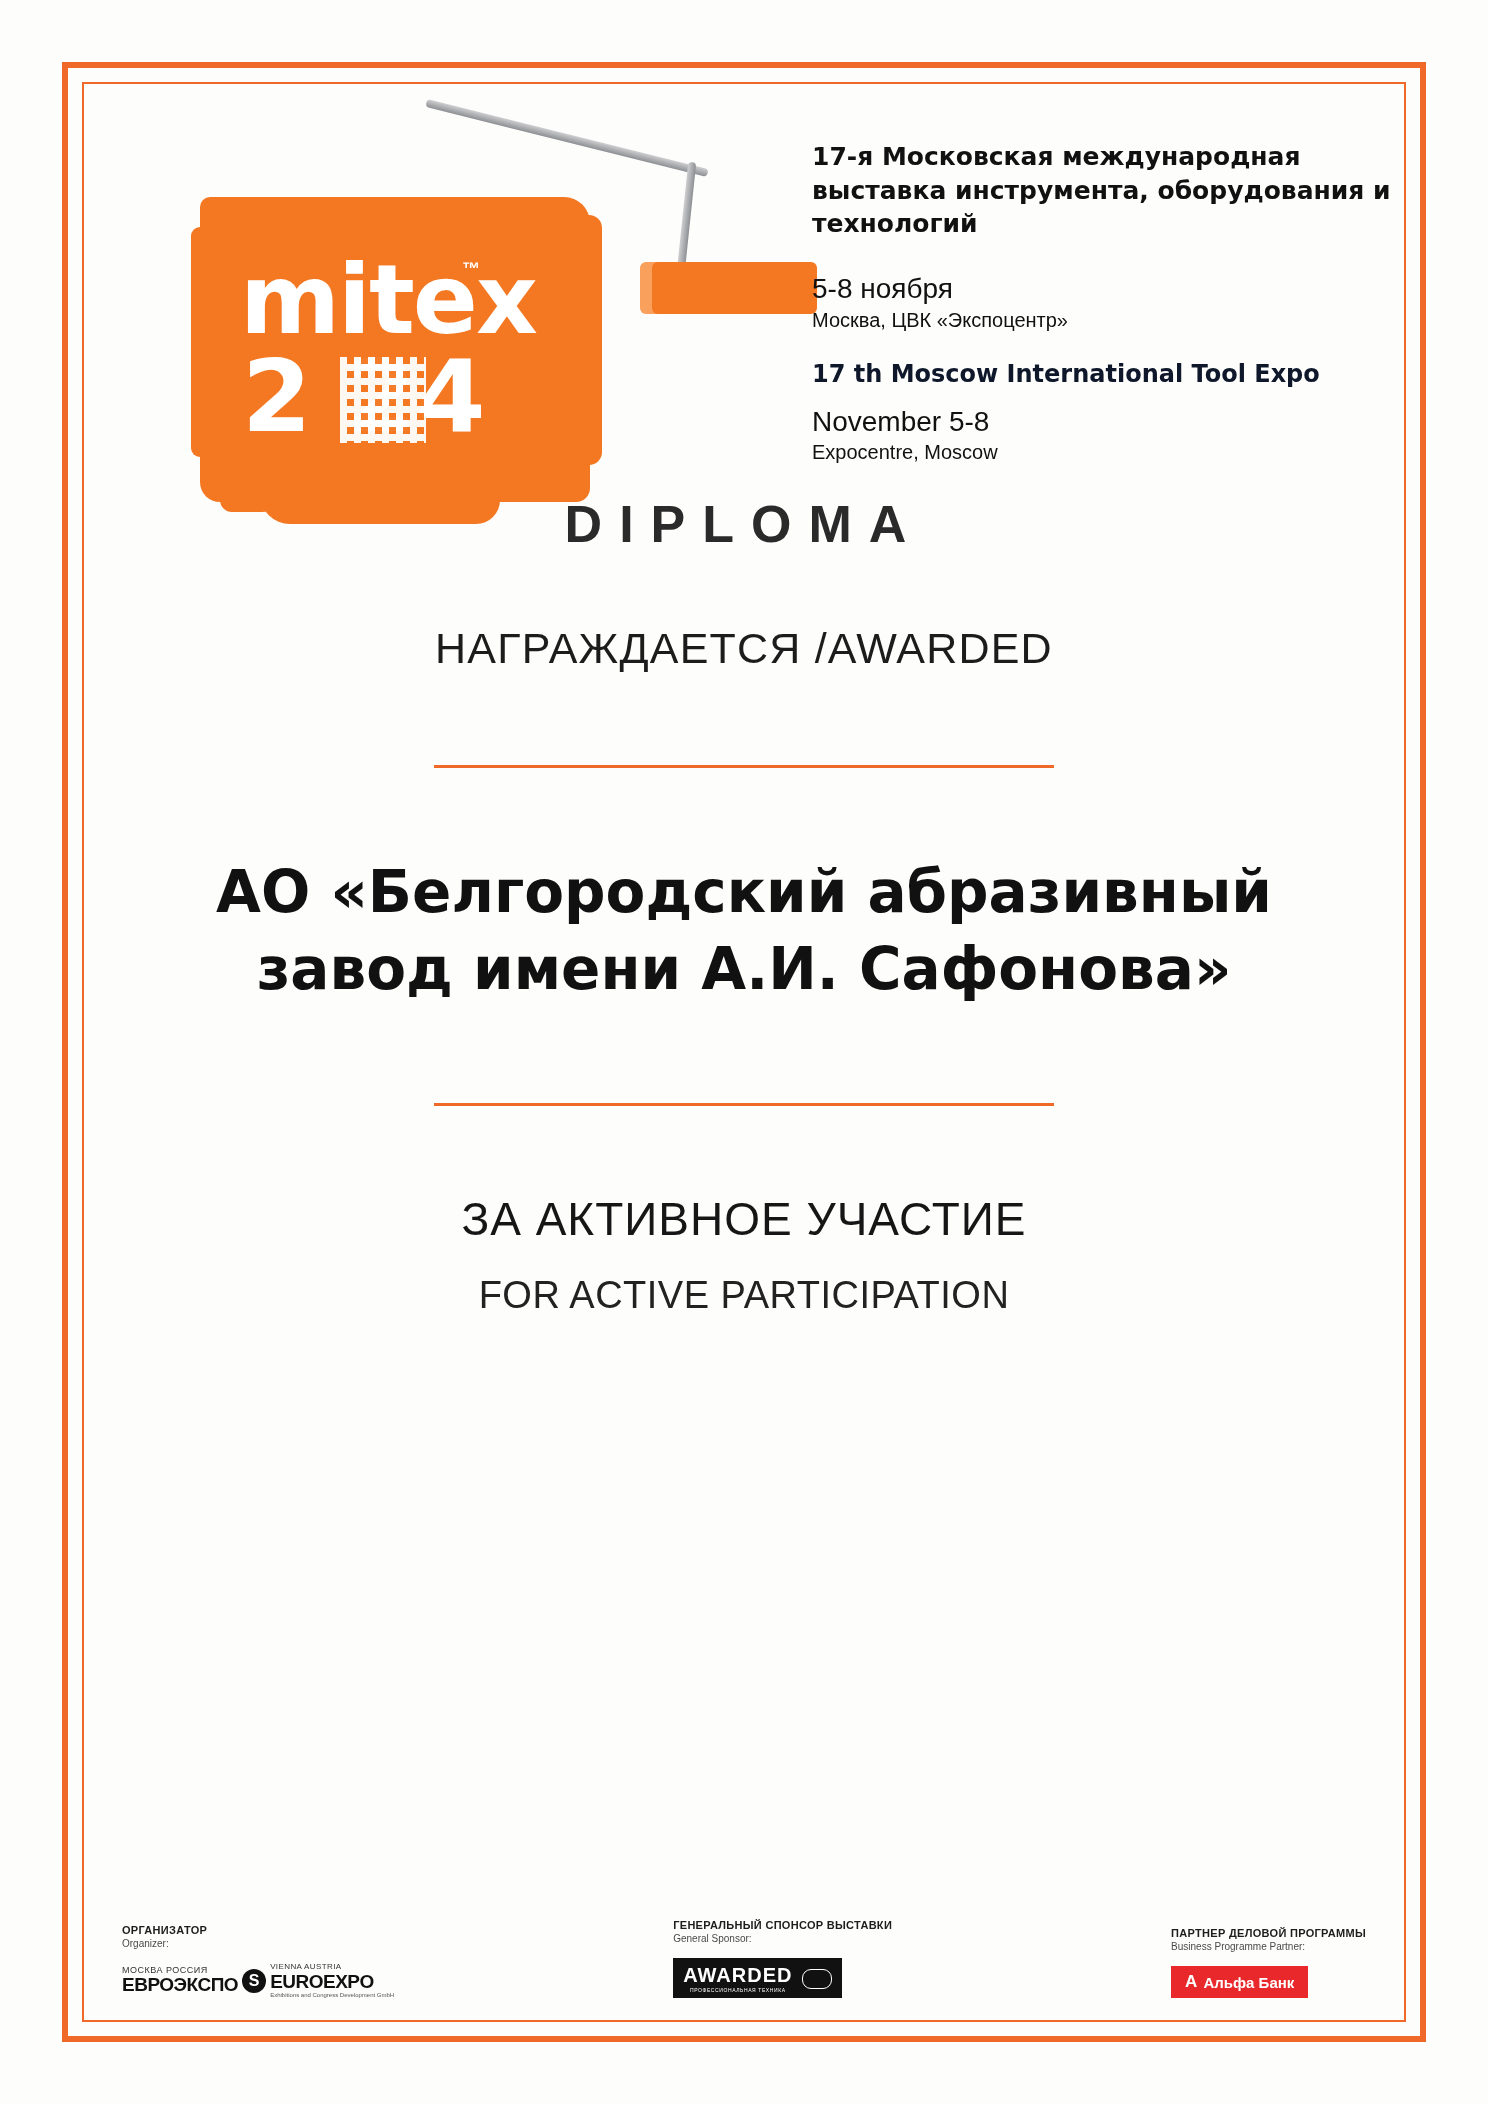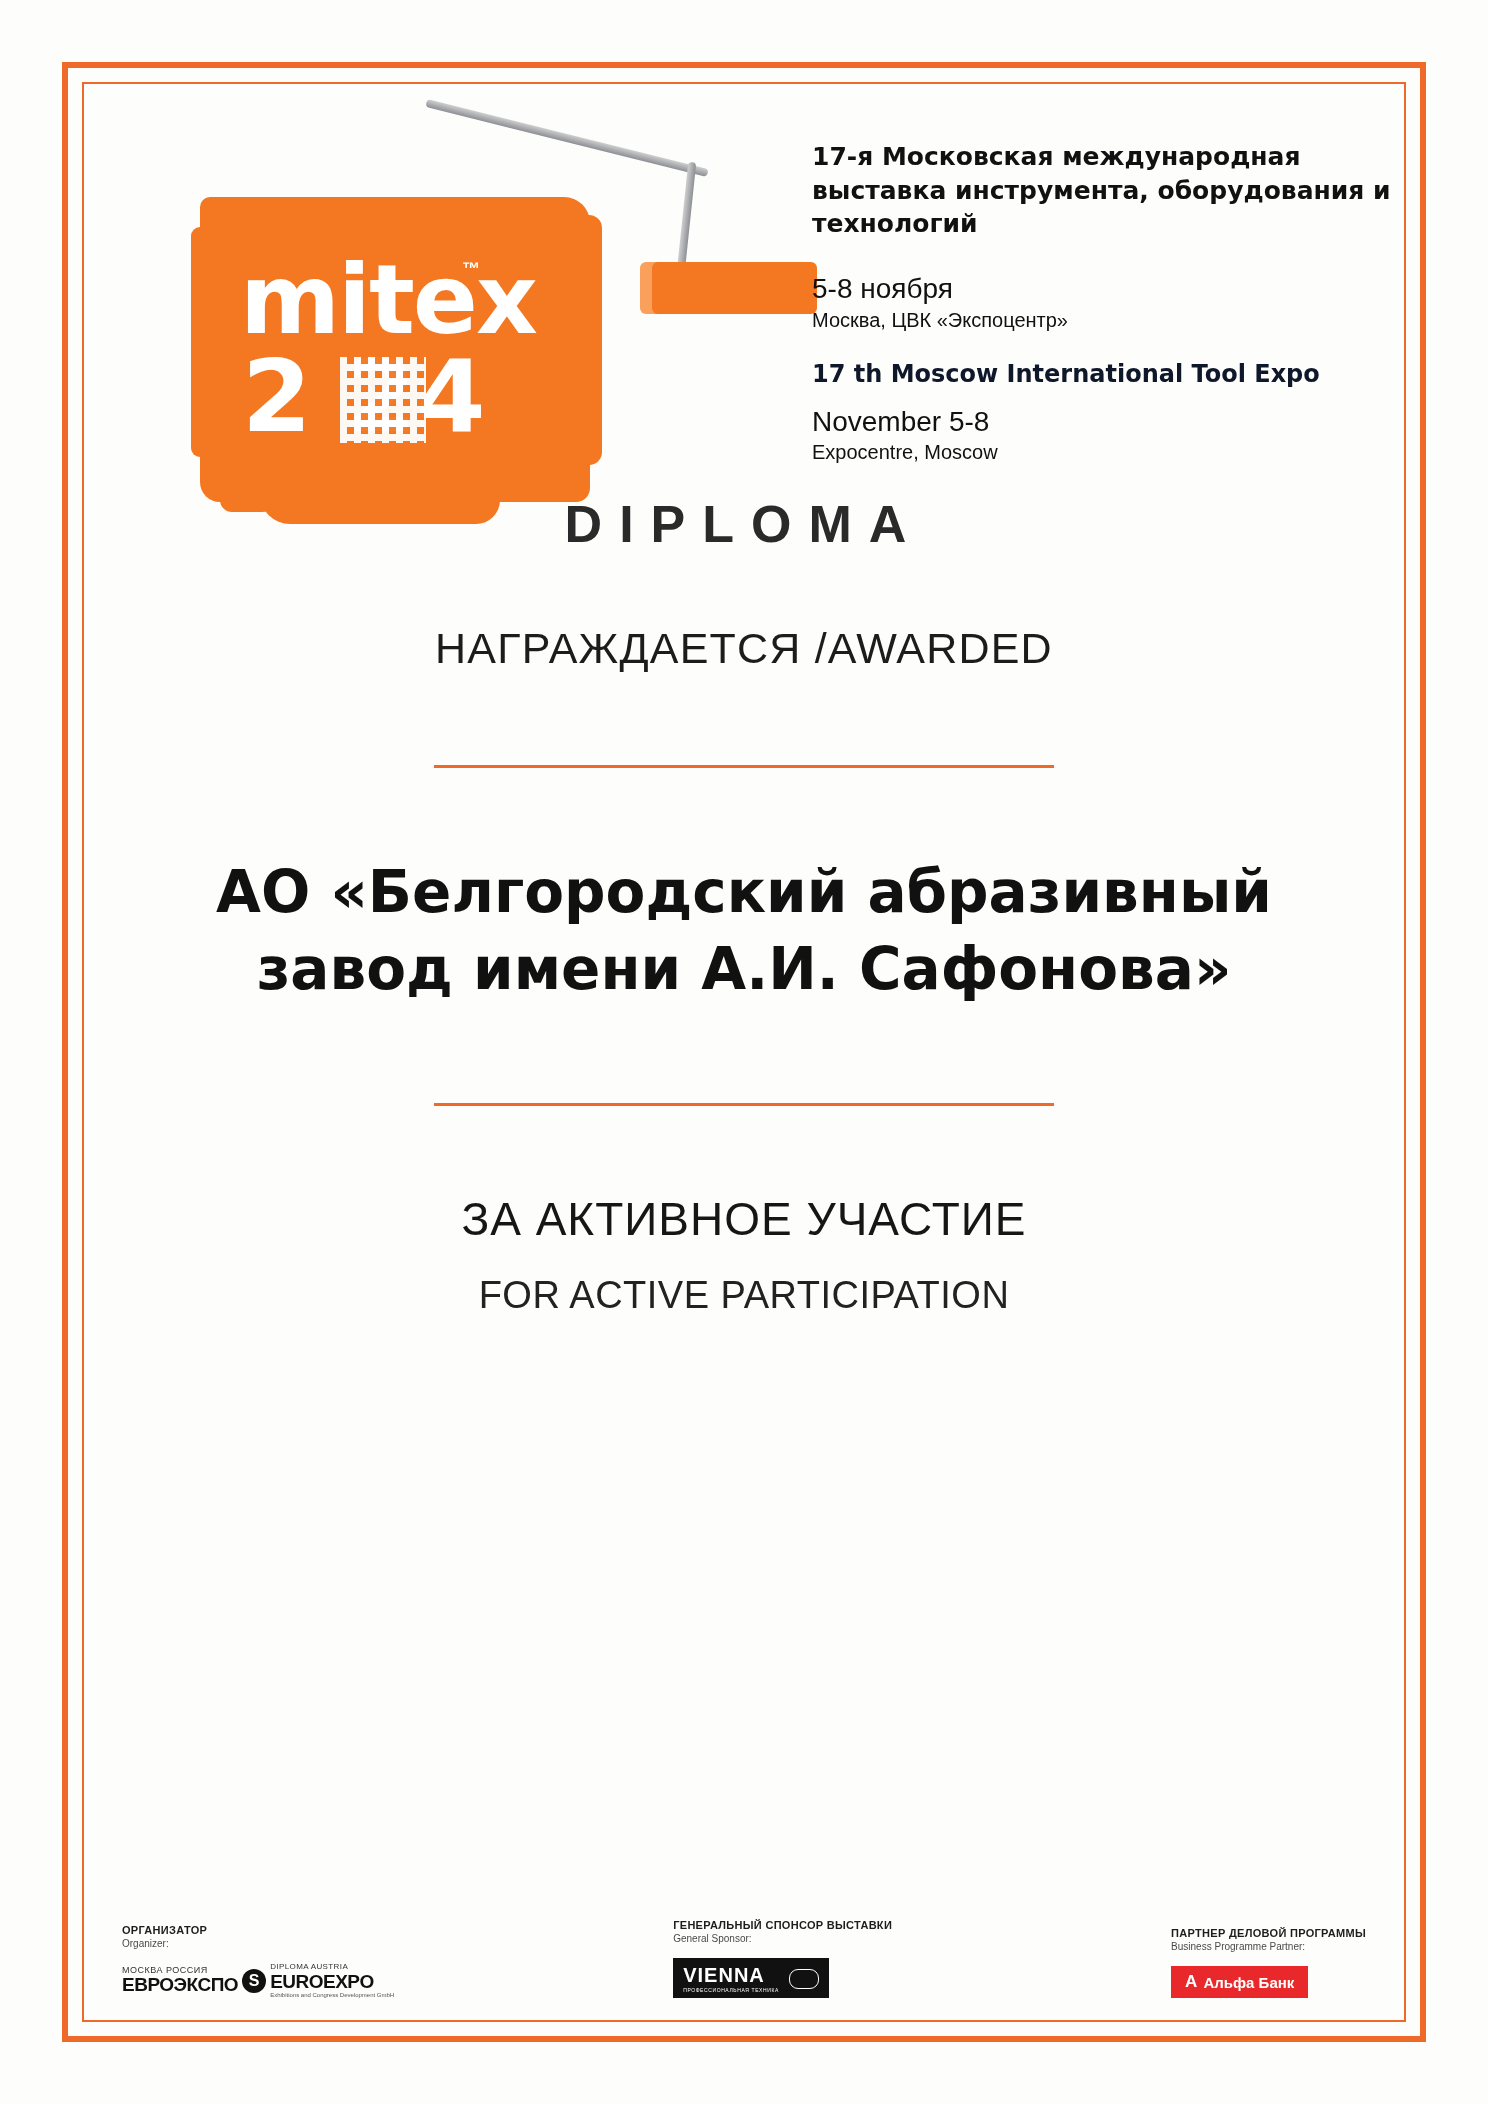--- a/index.html
+++ b/index.html
@@ -454,33 +454,33 @@
       <div class="f-col">
         <div class="f-label-ru">ОРГАНИЗАТОР</div>
         <div class="f-label-en">Organizer:</div>
         <div class="org-logo">
           <div class="org-txt">
             <div class="org-l1">МОСКВА  РОССИЯ</div>
             <div class="org-l2">ЕВРОЭКСПО</div>
           </div>
           <div class="org-sep">S</div>
           <div class="org-txt">
-            <div class="org-r1">DIPLOMA  AUSTRIA</div>
+            <div class="org-r1">VIENNA  AUSTRIA</div>
             <div class="org-r2">EUROEXPO</div>
             <div class="org-r3">Exhibitions and Congress Development GmbH</div>
           </div>
         </div>
       </div>
 
       <div class="f-col">
         <div class="f-label-ru">ГЕНЕРАЛЬНЫЙ СПОНСОР ВЫСТАВКИ</div>
         <div class="f-label-en">General Sponsor:</div>
         <div class="caiman">
           <div>
-            <span class="caiman-name">VIENNA</span>
+            <span class="caiman-name">AWARDED</span>
             <span class="caiman-sub">ПРОФЕССИОНАЛЬНАЯ ТЕХНИКА</span>
           </div>
           <div class="caiman-mark"></div>
         </div>
       </div>
 
 
       <div class="f-col">
         <div class="f-label-ru">ПАРТНЕР ДЕЛОВОЙ ПРОГРАММЫ</div>
         <div class="f-label-en">Business Programme Partner:</div>

